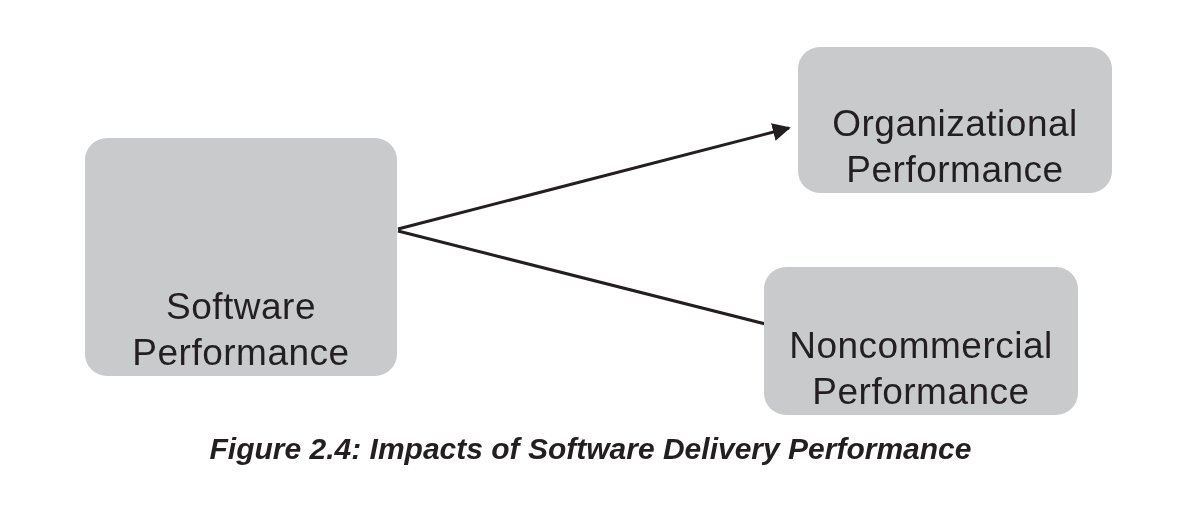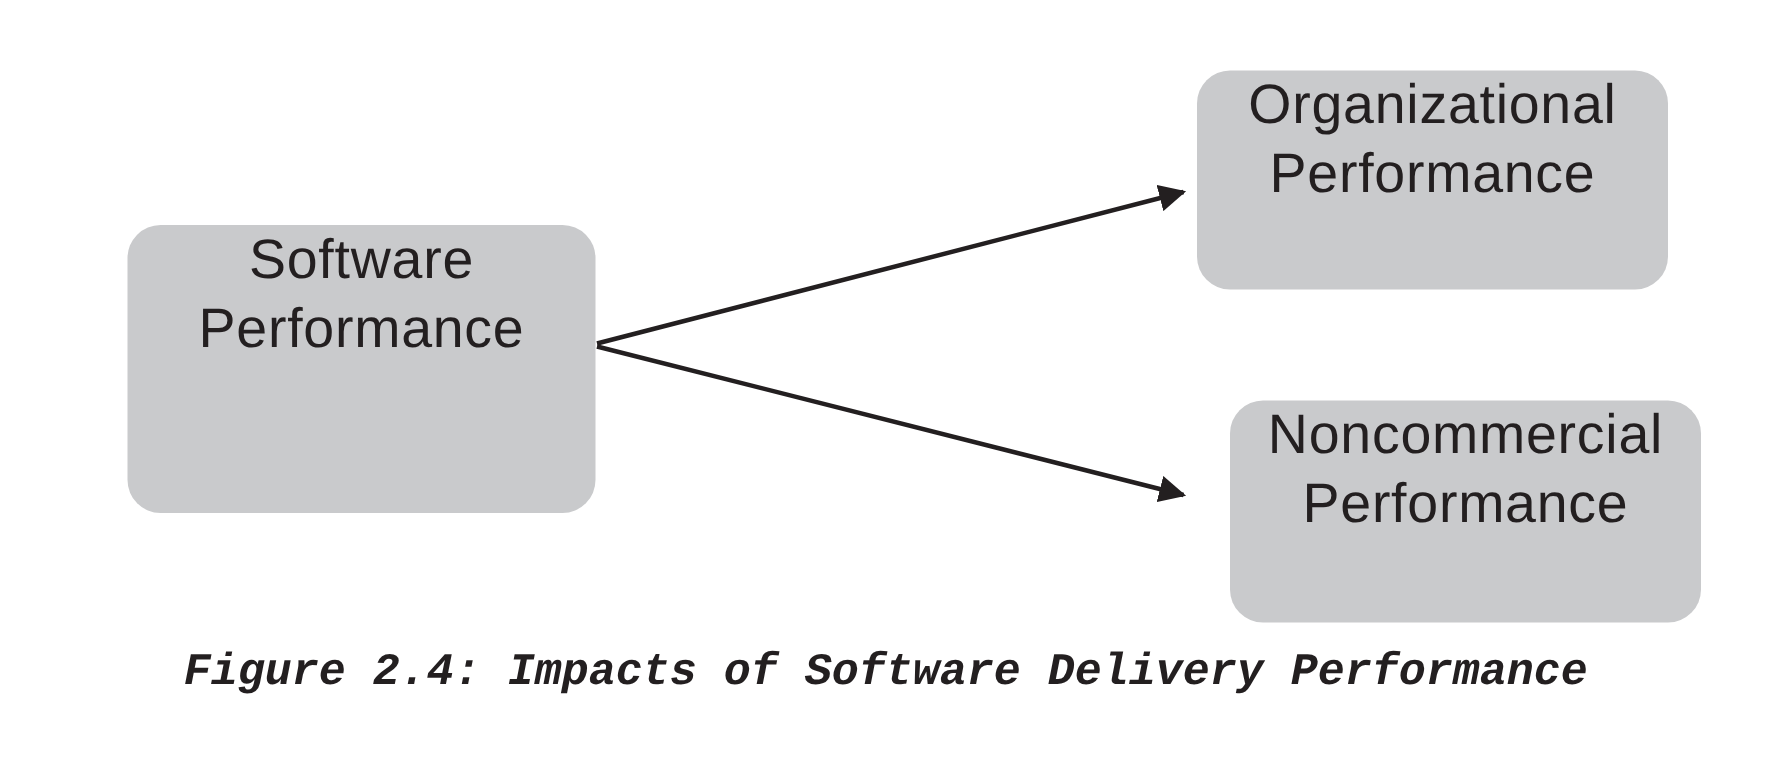--- a/index.html
+++ b/index.html
@@ -21,54 +21,54 @@
     top: 0;
     width: 1181px;
     height: 515px;
     pointer-events: none;
   }
   .node {
     position: absolute;
     background: #c9cacc;
     border-radius: 22px;
     display: flex;
-    align-items: flex-start;
+    align-items: flex-end;
     justify-content: center;
     text-align: center;
     color: #231f20;
     font-size: 37px;
     line-height: 46px;
     letter-spacing: 0.5px;
   }
   .node .line { display: block; }
   .node-source {
     left: 85px;
-    top: 150px;
+    top: 138px;
     width: 312px;
-    height: 192px;
+    height: 238px;
   }
   .node-organizational {
     left: 798px;
     top: 47px;
     width: 314px;
     height: 146px;
   }
   .node-noncommercial {
-    left: 820px;
+    left: 764px;
     top: 267px;
     width: 314px;
     height: 148px;
   }
   .caption {
     position: absolute;
     left: 0;
     right: 0;
     top: 432px;
     text-align: center;
-    font-family: Liberation Mono, monospace;
+    font-family: Liberation Sans, sans-serif;
     font-style: italic;
     font-weight: bold;
     font-size: 30px;
     color: #231f20;
     letter-spacing: 0px;
   }
 </style>
 </head>
 <body>
 

